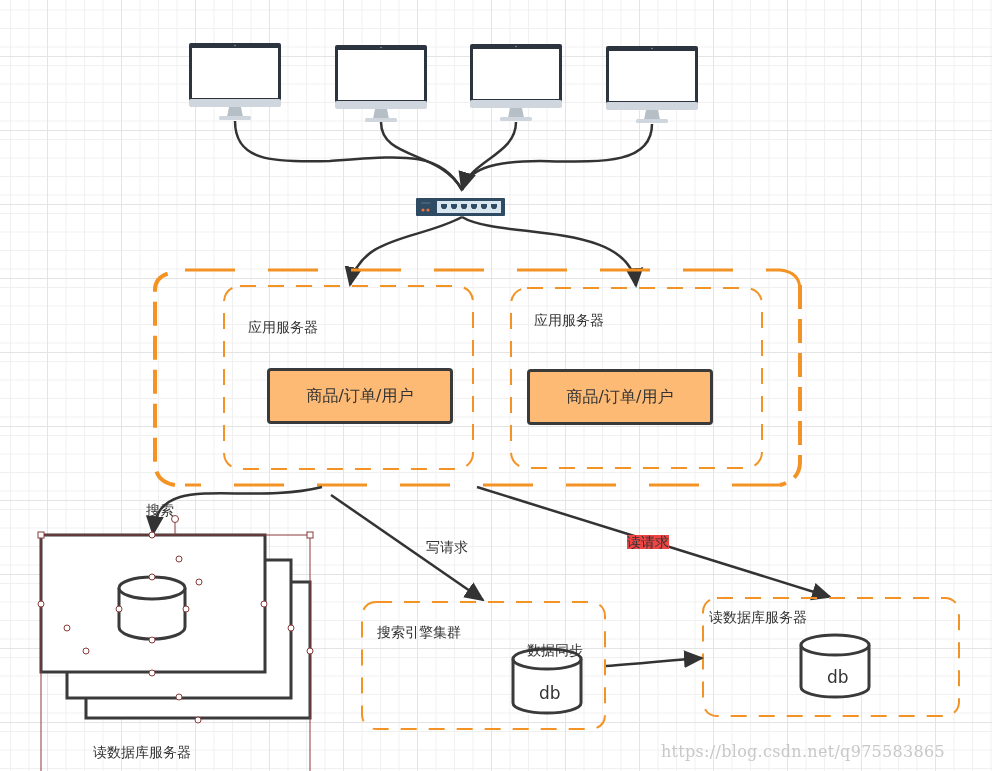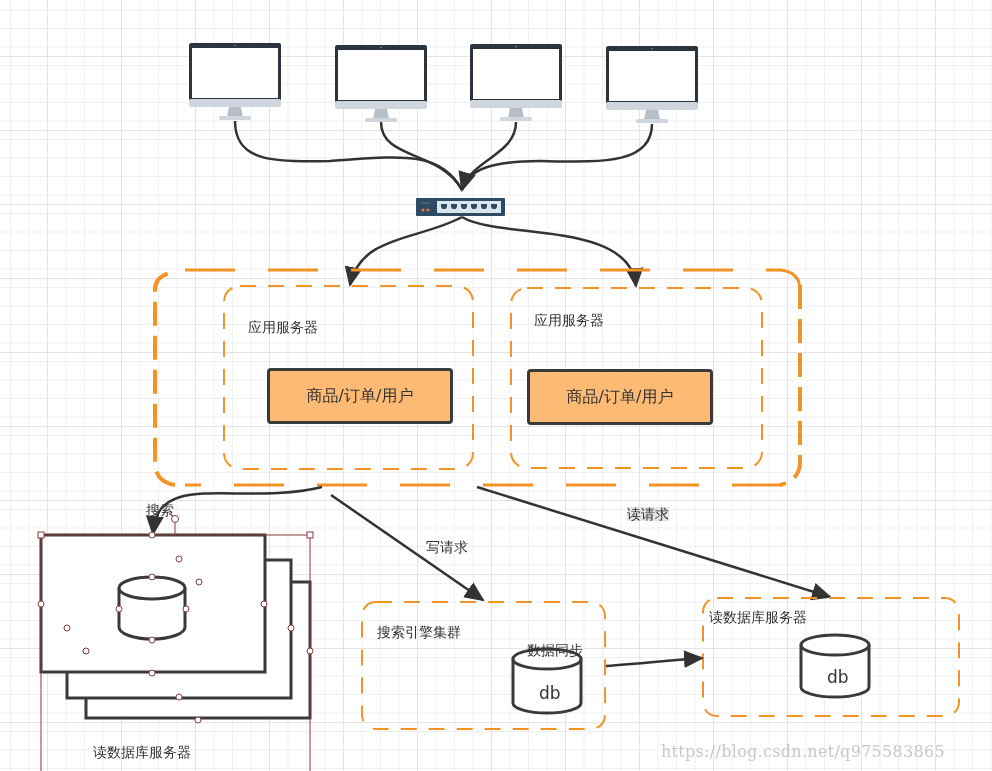--- a/index.html
+++ b/index.html
@@ -150,21 +150,21 @@
 </svg>
 
 <div class="lbl" style="left:248px; top:320px;">应用服务器</div>
 <div class="box-lbl" style="left:267px; top:368px; width:186px; height:56px;">商品/订单/用户</div>
 
 <div class="lbl" style="left:534px; top:313px;">应用服务器</div>
 <div class="box-lbl" style="left:527px; top:369px; width:186px; height:56px;">商品/订单/用户</div>
 
 <div class="lbl" style="left:146px; top:503px;">搜索</div>
 <div class="lbl" style="left:380px; top:540px; background:#fff;margin-left:46px;">写请求</div>
-<div class="lbl" style="left:627px; top:507px; background:#e5e5e5;">读请求</div>
+<div class="lbl" style="left:627px; top:535px; background:#ef4444;">读请求</div>
 
 <div class="lbl" style="left:377px; top:625px;">搜索引擎集群</div>
 <div class="lbl" style="left:527px; top:643px;">数据同步</div>
 <div class="lbl" style="left:539px; top:685px; font-size:17px;">db</div>
 
 <div class="lbl" style="left:709px; top:610px;">读数据库服务器</div>
 <div class="lbl" style="left:827px; top:669px; font-size:17px;">db</div>
 
 <div class="lbl" style="left:93px; top:745px;">读数据库服务器</div>
 

